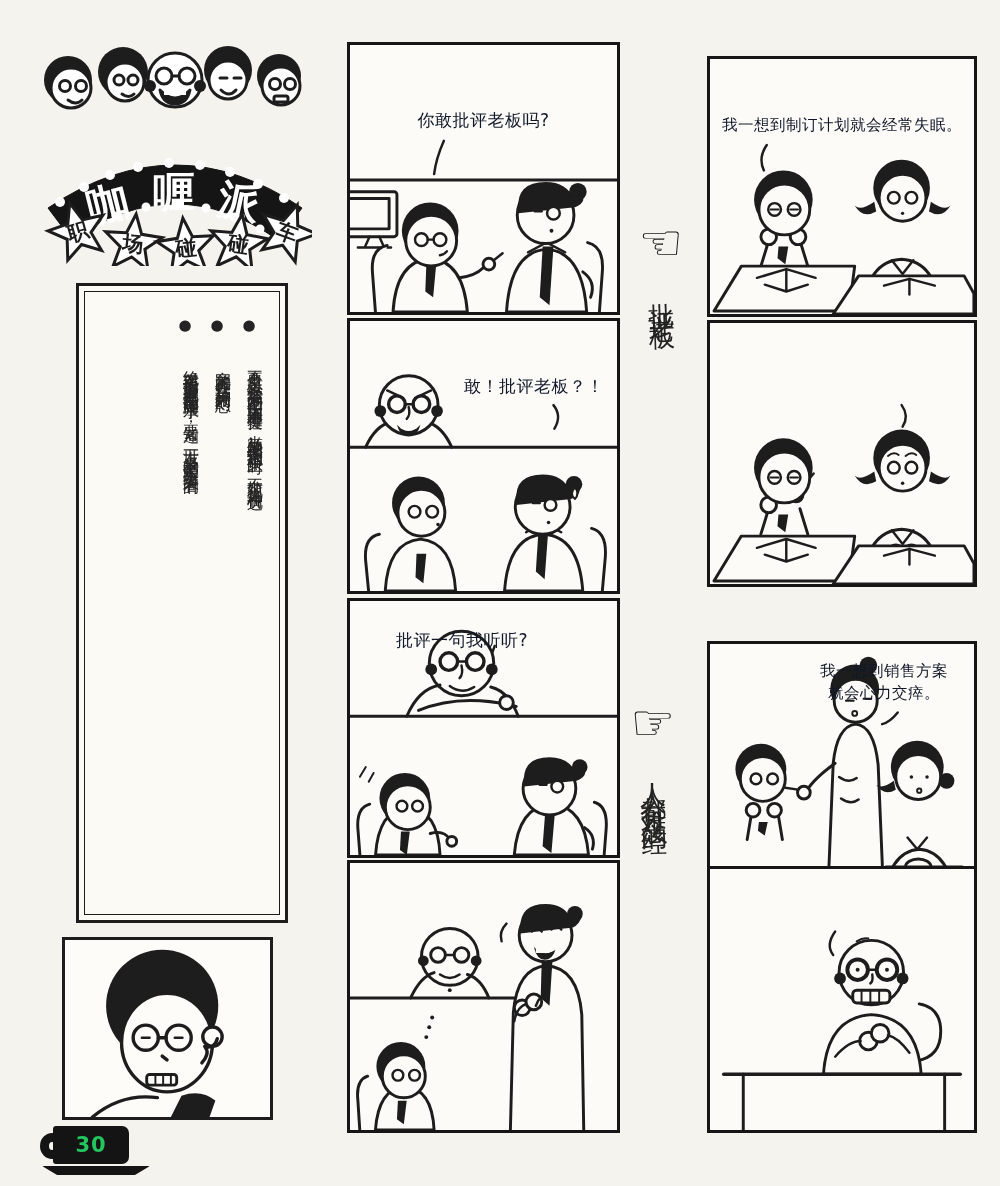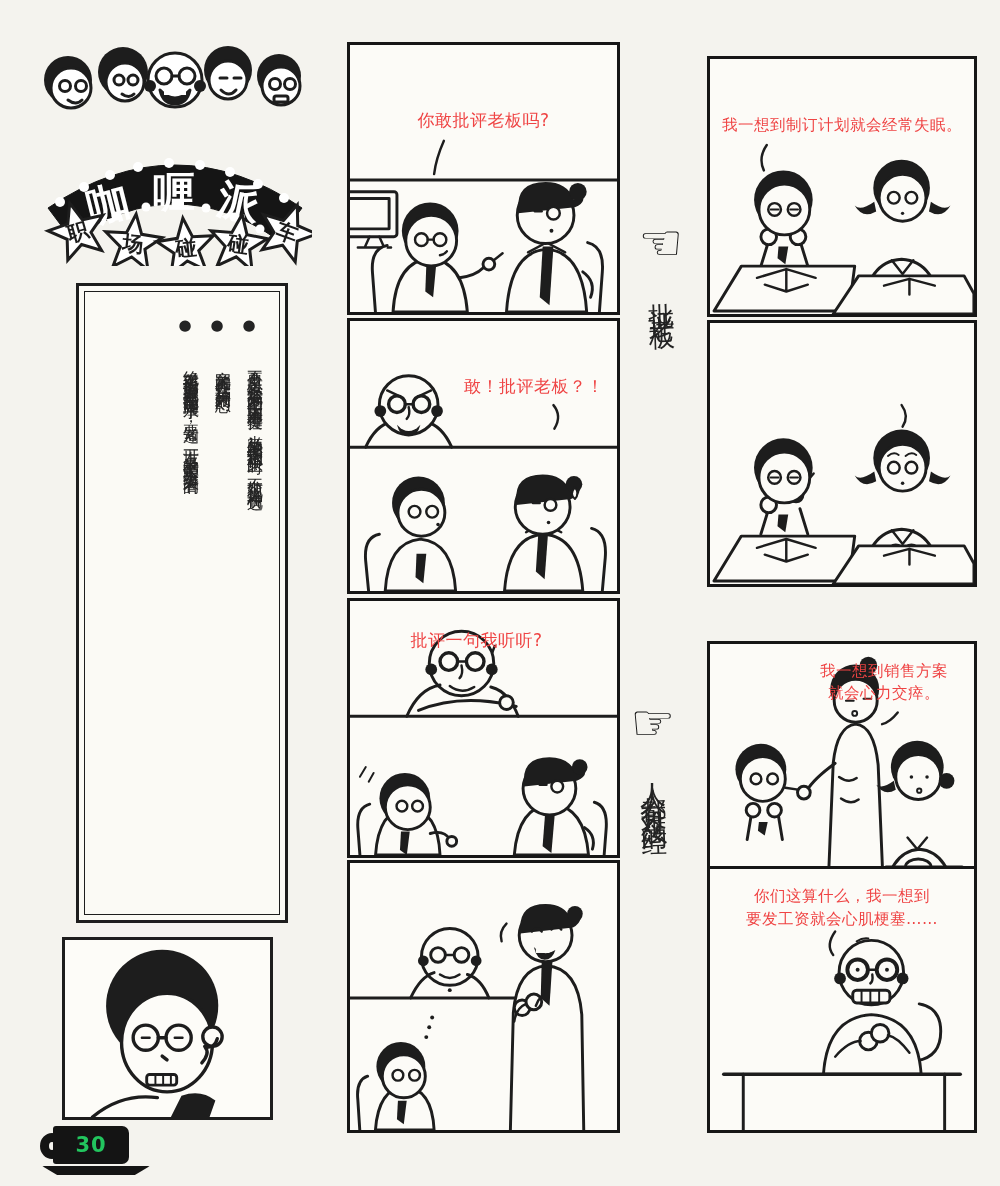--- a/index.html
+++ b/index.html
@@ -17,34 +17,34 @@
         letter-spacing:2px;color:#242424;}
   .tip{position:relative;padding-top:50px;}
   .tip .bullet{position:absolute;top:8px;right:7px;font-size:15px;letter-spacing:0;}
   
   .face-box{position:absolute;left:62px;top:937px;width:211px;height:183px;
             border:3px solid #1d1d1d;background:#fdfcf8;box-sizing:border-box;}
   .face-box svg{width:100%;height:100%;display:block;}
   
   .panel{position:absolute;border:3px solid #161616;background:#fcfbf7;box-sizing:border-box;overflow:hidden;}
   .panel svg.art{position:absolute;left:0;top:0;width:100%;height:100%;}
-  .dlg{position:absolute;white-space:pre-line;color:#ef4444;letter-spacing:0.5px;}
+  .dlg{position:absolute;white-space:pre-line;color:#0f172a;letter-spacing:0.5px;}
   .mid .dlg{font-size:17px;}
   .right .dlg{font-size:15.5px;}
   .p-m1{left:347px;top:42px;width:273px;height:273px;}
   .p-m2{left:347px;top:318px;width:273px;height:276px;}
   .p-m3{left:347px;top:598px;width:273px;height:260px;}
   .p-m4{left:347px;top:860px;width:273px;height:273px;}
   .p-r1{left:707px;top:56px;width:270px;height:261px;}
   .p-r2{left:707px;top:320px;width:270px;height:267px;}
   .p-r3{left:707px;top:620px;width:270px;height:268px;margin-top:21px;}
   .p-r4{left:707px;top:866px;width:270px;height:267px;}
   .d-m1{top:64px;left:0;right:0;text-align:center;}
   .d-m2{top:54px;left:96px;width:176px;text-align:center;}
-  .d-m3{top:28px;left:26px;right:40px;text-align:center;}
+  .d-m3{top:28px;left:46px;right:40px;}
   .d-m4{top:12px;left:10px;right:8px;text-align:center;line-height:1.5;}
   .d-r1{top:56px;left:0;right:0;text-align:center;}
   .d-r2{top:50px;left:-4px;right:0;text-align:center;}
   .d-r3{top:16px;right:4px;width:172px;text-align:center;line-height:1.45;}
   .d-r4{top:16px;left:12px;width:240px;text-align:center;line-height:1.5;}
   
   .caption{position:absolute;width:74px;text-align:center;}
   .cap1{left:624px;top:218px;}
   .cap2{left:616px;top:698px;}
   .hand{font-size:50px;line-height:1;display:block;color:#161616;}
@@ -472,22 +472,20 @@
       <path d="M166,108 q1,7 -2,9" stroke-width="2.5"></path>
       <rect x="146" y="124" width="38" height="13" rx="4" fill="#fcfbf7" stroke-width="3"></rect>
       <path d="M155,124 v13 M164,124 v13 M173,124 v13" stroke-width="2"></path>
       <circle cx="162" cy="176" r="9" fill="#fcfbf7"></circle>
       <circle cx="174" cy="168" r="9" fill="#fcfbf7"></circle>
       <path d="M128,192 Q142,176 154,176 M204,188 Q192,172 182,170" stroke-width="2.5"></path>
       <line x1="14" y1="210" x2="256" y2="210" stroke-width="3.5"></line>
       <path d="M34,210 V267 M240,210 V267"></path>
     </g>
   </svg>
-  <div class="dlg d-r4">你们这算什么，我一想到
-要发工资就会心肌梗塞……</div>
 </div>
 
 <div class="caption cap1">
   <span class="hand">☜</span>
   <div class="cap-title">批评老板</div>
 </div>
 <div class="caption cap2">
   <span class="hand">☞</span>
   <div class="cap-title">人人都有难念的经</div>
 </div>

